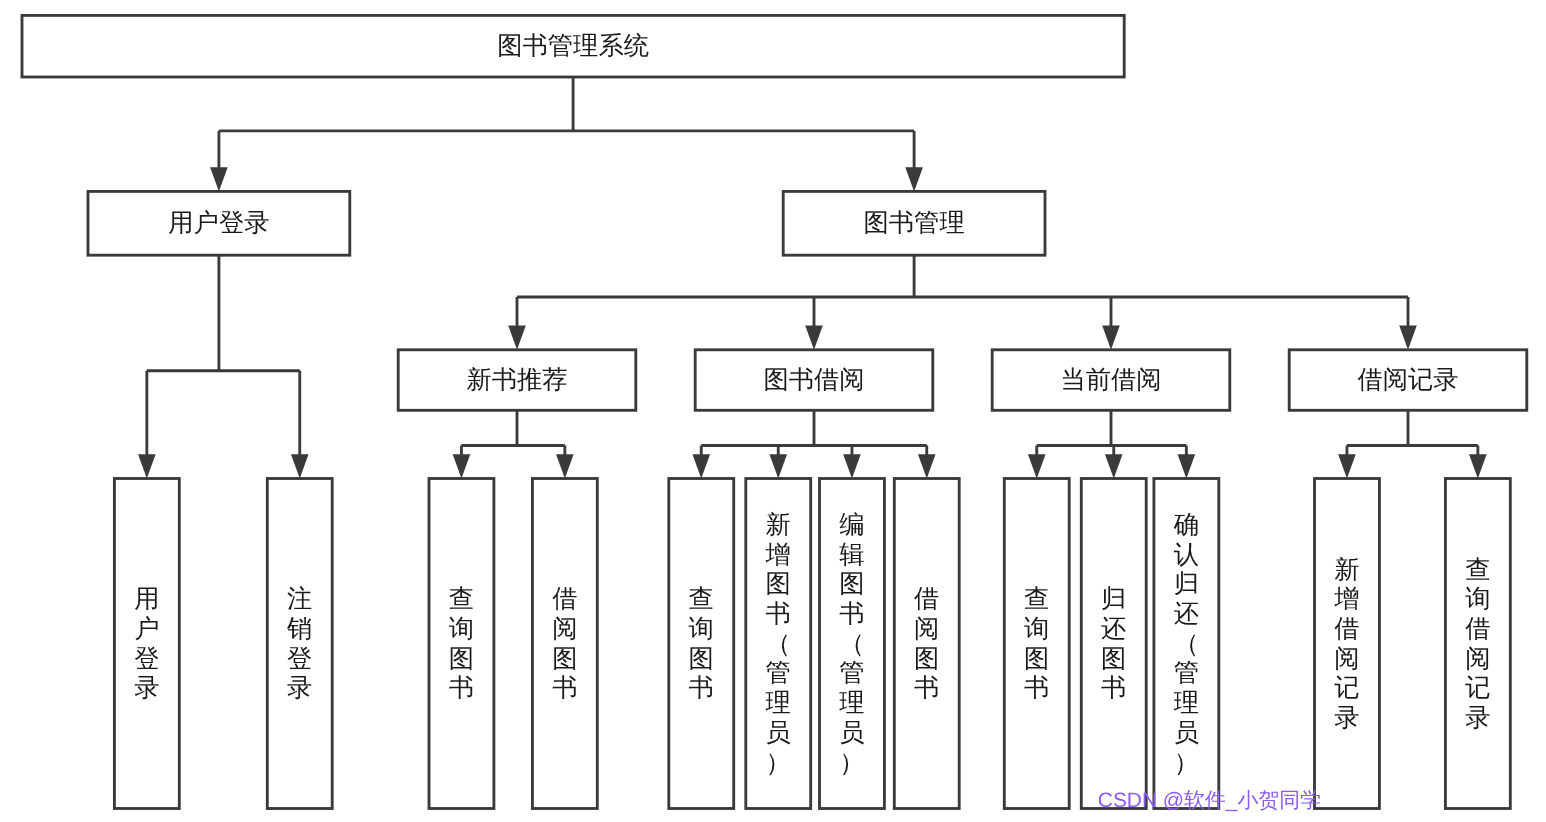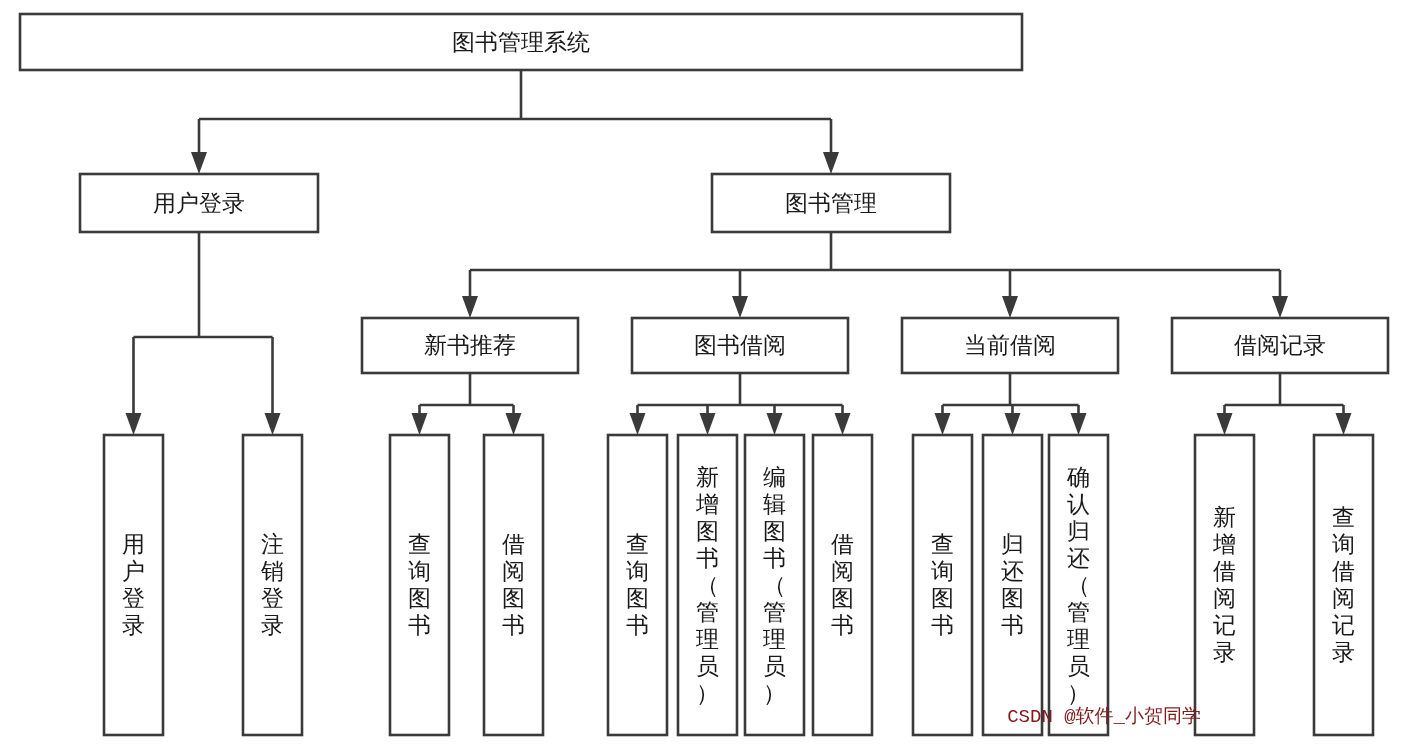--- a/index.html
+++ b/index.html
@@ -47,24 +47,24 @@
   }
   .node-label-v {
     fill: #1a1a1a;
     font-size: 23px;
     font-family: "DejaVu Sans", "Liberation Sans", sans-serif;
     text-anchor: middle;
   }
   .watermark {
     position: absolute;
     right: 12px;
-    bottom: 18px;
+    bottom: 6px;
     font-size: 19px;
-    color: #7f1d1d;
-    font-family: Liberation Mono, monospace;
+    color: #8b5cf6;
+    font-family: Liberation Sans, sans-serif;
     white-space: nowrap;
     pointer-events: none;
   }
 </style>
 </head>
 <body>
 
 <div id="diagram-root">
   <svg id="flowchart" viewBox="0 0 1405 747">
     <g id="connectors-layer">

